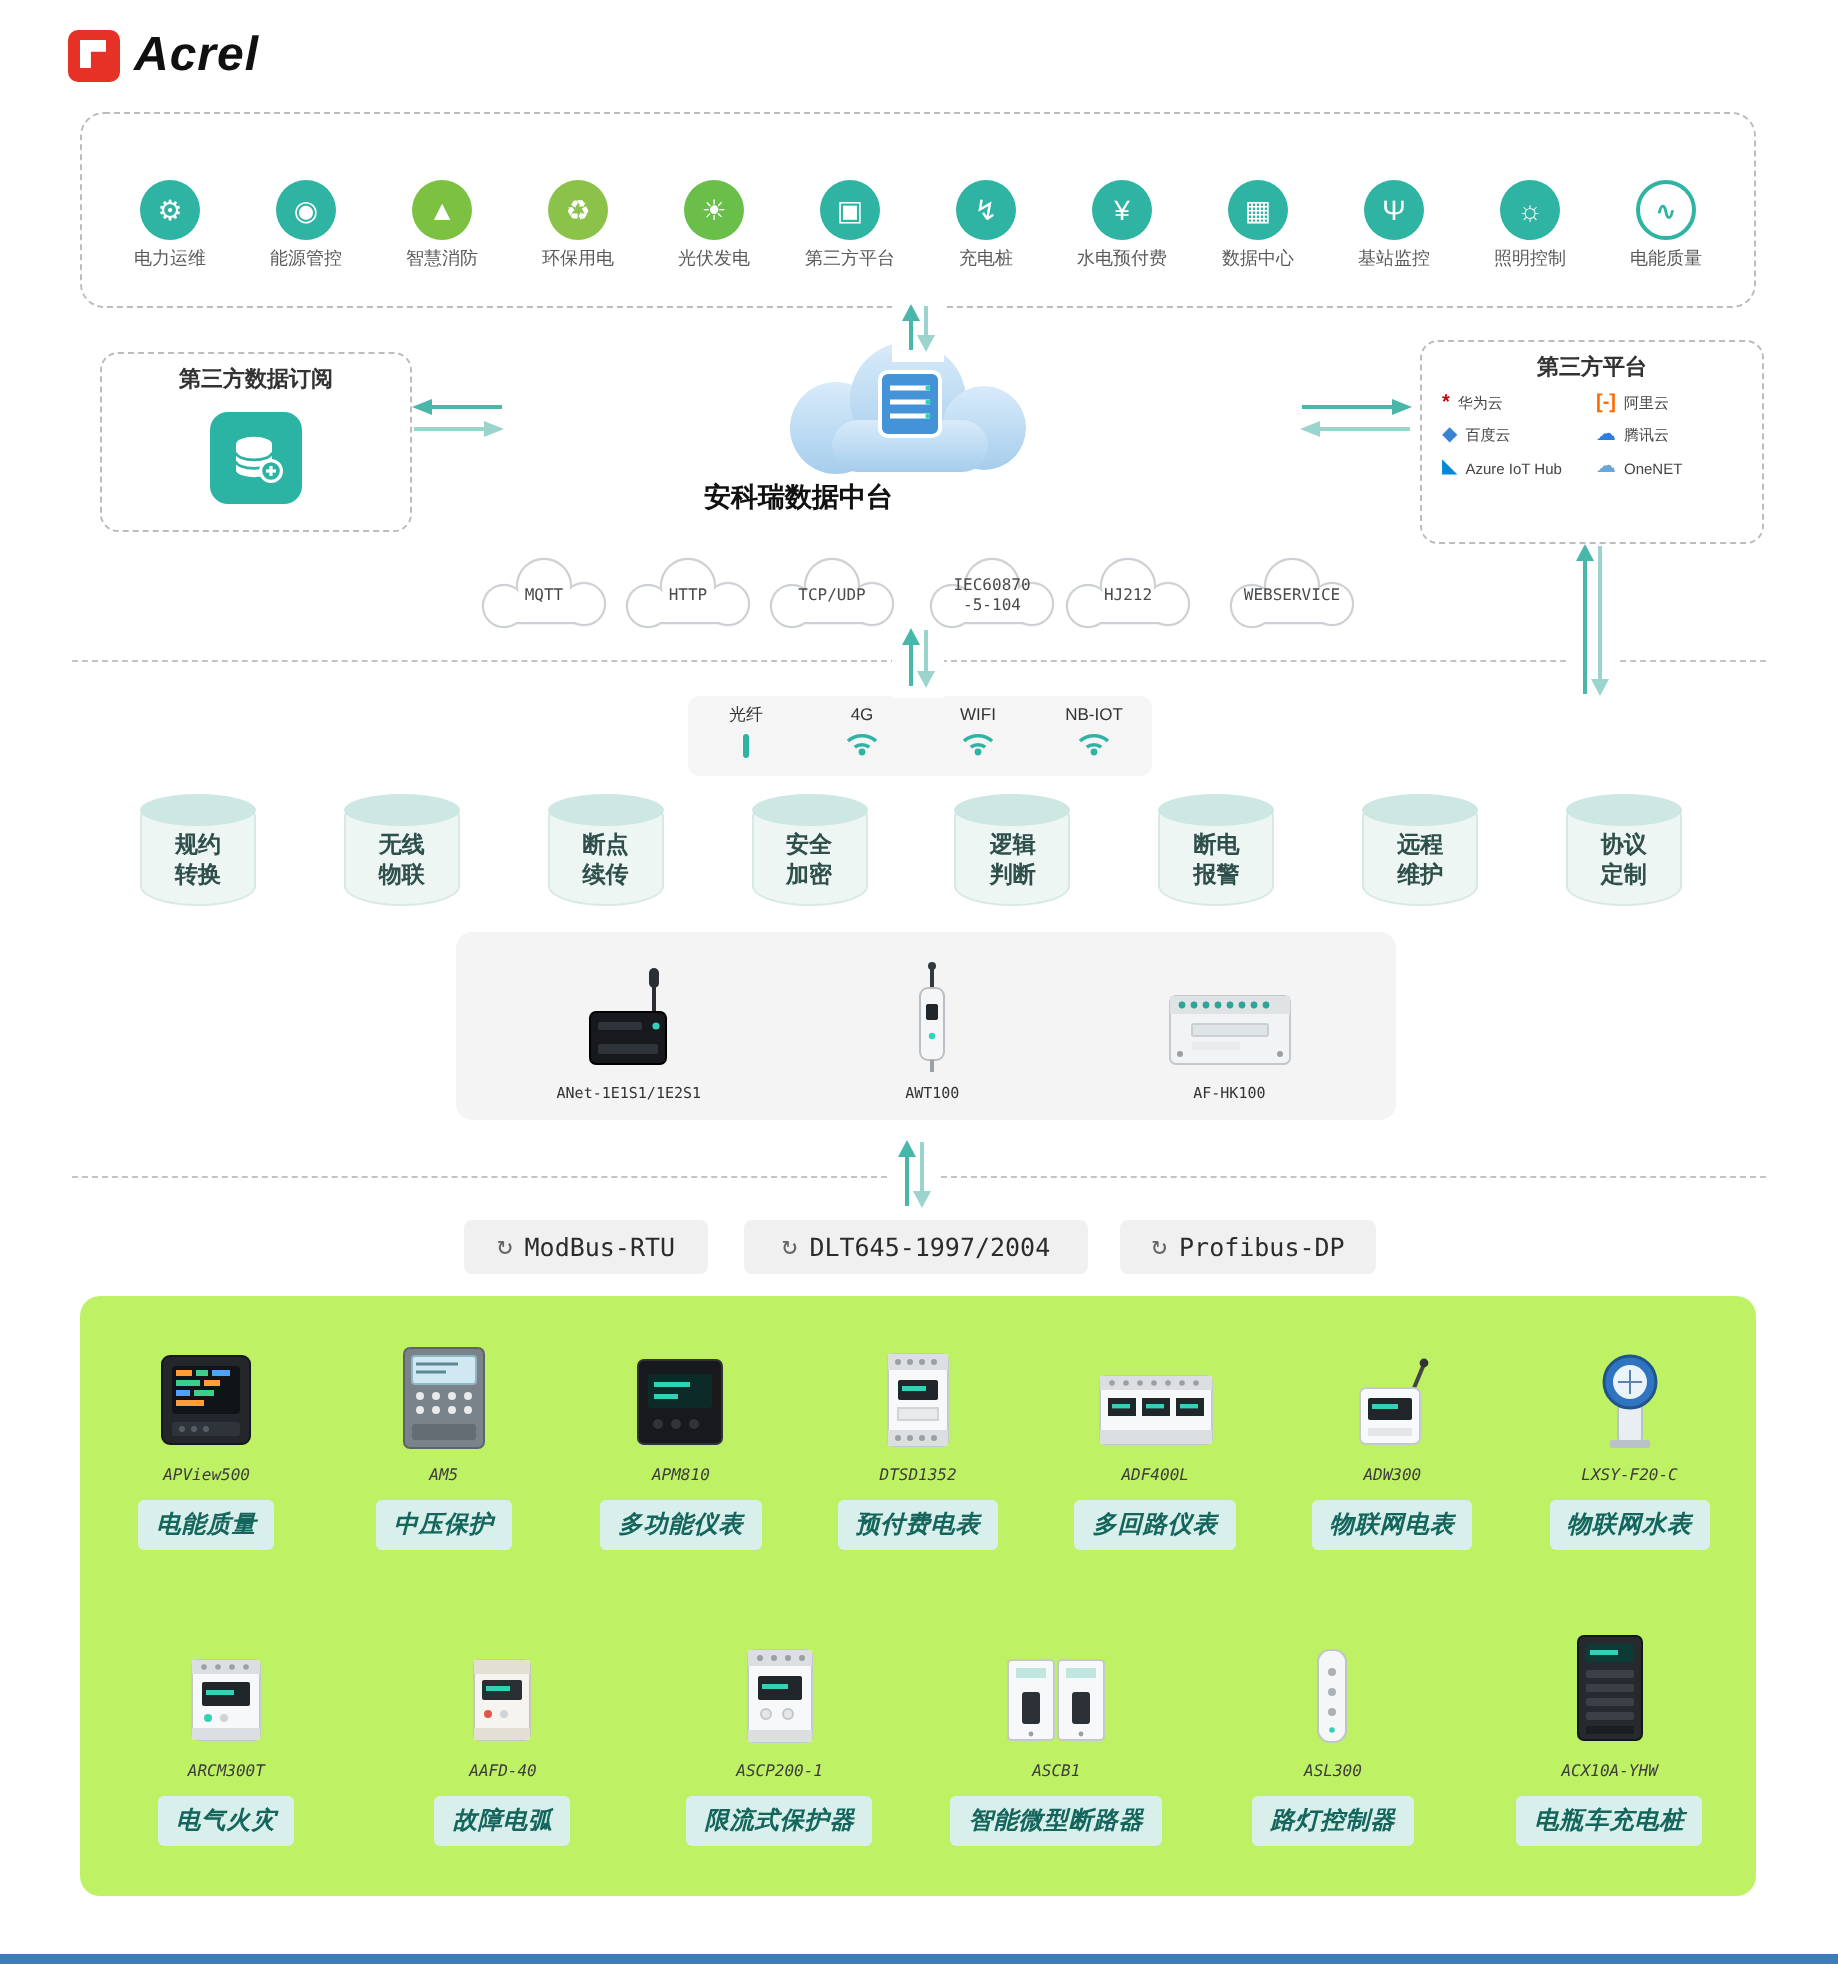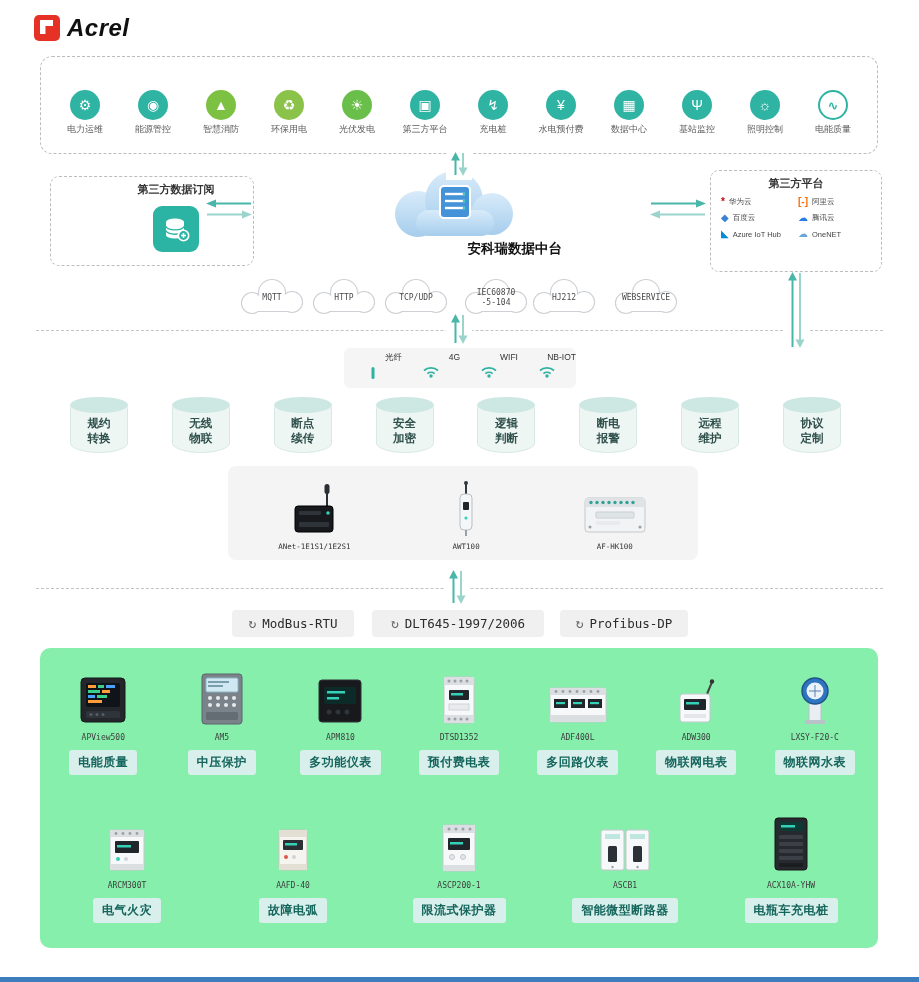--- a/index.html
+++ b/index.html
@@ -27,38 +27,38 @@
   .sub-box{position:absolute;border:1.5px dashed #bcbcbc;border-radius:9px;}
   .box-title{text-align:center;font-size:11px;color:#333;margin-top:5px;font-weight:bold;}
   .db-badge{width:46px;height:46px;background:#2bb3a3;border-radius:9px;margin:9px auto 0;display:flex;align-items:center;justify-content:center;}
 
   .tp-grid{display:grid;grid-template-columns:1fr 1fr;gap:6px 4px;padding:6px 10px 0;}
   .tp-item{display:flex;align-items:center;gap:4px;font-size:7.5px;color:#444;white-space:nowrap;}
   .tp-glyph{font-size:10px;font-weight:bold;line-height:1;}
 
   
   .cloud-wrap{position:absolute;left:378px;top:164px;width:156px;height:78px;}
-  .hub-label{position:absolute;left:352px;top:240px;width:210px;text-align:right;font-size:13.5px;font-weight:bold;color:#111;}
+  .hub-label{position:absolute;left:352px;top:240px;width:210px;text-align:left;font-size:13.5px;font-weight:bold;color:#111;}
 
   
   .varrow{position:absolute;background:#fff;padding:0 3px;z-index:3;}
   .harrow{position:absolute;z-index:2;}
 
   
   .pcloud{position:absolute;top:276px;width:76px;height:42px;}
   .pcloud > svg{position:absolute;left:0;top:0;}
   .pcloud-text{position:absolute;inset:0;display:flex;align-items:center;justify-content:center;
         font-family:"DejaVu Sans Mono",monospace;font-size:8px;color:#4a4a4a;line-height:1.2;text-align:center;padding-top:1px;}
 
   .divider{position:absolute;left:36px;right:36px;border-top:1.5px dashed #c3c3c3;z-index:1;}
 
   
   .network-box{position:absolute;left:344px;top:348px;width:232px;height:40px;background:#f5f5f5;border-radius:6px;display:flex;}
   .net{flex:1;text-align:center;padding-top:4px;}
-  .net-label{font-size:8.5px;color:#333;text-align:right;}
+  .net-label{font-size:8.5px;color:#333;}
   .net-icon{margin-top:2px;height:14px;}
 
   
   .cap-row{position:absolute;left:70px;right:78px;top:398px;display:flex;justify-content:space-between;font-family:Liberation Mono, monospace;}
   .cyl{width:58px;height:55px;position:relative;}
   .cyl-body{position:absolute;inset:0;background:#eef6f4;border:1px solid #d8e9e5;border-radius:29px/10px;}
   .cyl-top{position:absolute;left:0;right:0;top:-1px;height:16px;background:#cde7e2;border-radius:50%;}
   .cyl-text{position:absolute;left:0;right:0;top:13px;bottom:0;display:flex;align-items:center;justify-content:center;
         font-size:11.5px;font-weight:bold;color:#2e4f4a;line-height:1.3;text-align:center;}
 
@@ -68,21 +68,21 @@
   .gw{text-align:center;}
   .gw-img{height:58px;display:flex;align-items:flex-end;justify-content:center;}
   .gw-name{font-family:"DejaVu Sans Mono",monospace;font-size:7.5px;color:#333;margin-top:4px;}
 
   
   .fp{position:absolute;top:610px;height:27px;background:#f0f0f0;border-radius:4px;display:flex;align-items:center;
         justify-content:center;gap:6px;font-family:"DejaVu Sans Mono",monospace;font-size:12.5px;color:#2b2b2b;}
   .fp-icon{color:#666;font-size:13px;line-height:1;}
 
   
-  .bottom-box{position:absolute;left:40px;top:648px;width:838px;height:300px;background:#86efac;border-radius:10px;}
+  .bottom-box{position:absolute;left:40px;top:648px;width:838px;height:300px;background:#bef264;border-radius:10px;font-style:italic;}
   .dev-row{position:absolute;left:4px;right:4px;display:flex;}
   .dev-row.r1{top:16px;}
   .dev-row.r2{top:164px;}
   .dev{flex:1;text-align:center;}
   .dev-img{height:62px;display:flex;align-items:flex-end;justify-content:center;}
   .dev-model{font-family:"DejaVu Sans Mono",monospace;font-size:8px;color:#3d3d3d;margin:7px 0 8px;}
   .dev-badge{display:inline-block;background:#d8efeb;color:#14655c;font-size:12px;font-weight:bold;
         padding:4px 9px;border-radius:3px;letter-spacing:.5px;white-space:nowrap;}
 
   .bottom-bar{position:absolute;left:0;right:0;bottom:0;height:5px;background:#3e7dbd;}
@@ -174,21 +174,21 @@
       </div>
   </div>
 
   <div class="varrow" id="arrow-top" style="left:446px;top:152px;"><svg width="20" height="24" viewBox="0 0 20 24" xmlns="http://www.w3.org/2000/svg">
         <line x1="6.5" y1="23" x2="6.5" y2="7" stroke="#49b6aa" stroke-width="2"></line>
    <polygon points="6.5,0 2,8.5 11,8.5" fill="#49b6aa"></polygon>
    <line x1="14" y1="1" x2="14" y2="17" stroke="#9bd4cc" stroke-width="2"></line>
    <polygon points="14,24 9.5,15.5 18.5,15.5" fill="#9bd4cc"></polygon>
       </svg></div>
 
-  <div class="sub-box" style="left:50px;top:176px;width:154px;height:88px;padding-left:48px;">
+  <div class="sub-box" style="left:50px;top:176px;width:154px;height:88px;">
     <div class="box-title">第三方数据订阅</div>
     <div class="db-badge" id="db-badge">
         <svg width="28" height="28" viewBox="0 0 28 28" xmlns="http://www.w3.org/2000/svg">
           <path d="M4 7 v13 a9 3.6 0 0 0 18 0 v-13 z" fill="#ffffff"></path>
   <ellipse cx="13" cy="7" rx="9" ry="3.6" fill="#ffffff"></ellipse>
   <path d="M4 11.3 a9 3.6 0 0 0 18 0" fill="none" stroke="#2bb3a3" stroke-width="1.4"></path>
   <path d="M4 15.6 a9 3.6 0 0 0 18 0" fill="none" stroke="#2bb3a3" stroke-width="1.4"></path>
   <circle cx="21.5" cy="20.5" r="5.2" fill="#2bb3a3" stroke="#ffffff" stroke-width="1.6"></circle>
   <line x1="21.5" y1="18" x2="21.5" y2="23" stroke="#fff" stroke-width="1.6"></line>
   <line x1="19" y1="20.5" x2="24" y2="20.5" stroke="#fff" stroke-width="1.6"></line>
@@ -519,21 +519,21 @@
    <polygon points="14,34 9.5,25.5 18.5,25.5" fill="#9bd4cc"></polygon>
       </svg></div>
 
   <div id="field-protocols">
   <div class="fp" style="left:232px;width:122px">
     <span class="fp-icon">↻</span>
     <span>ModBus-RTU</span>
   </div>
   <div class="fp" style="left:372px;width:172px">
     <span class="fp-icon">↻</span>
-    <span>DLT645-1997/2006</span>
+    <span>DLT645-1997/2004</span>
   </div>
   <div class="fp" style="left:560px;width:128px">
     <span class="fp-icon">↻</span>
     <span>Profibus-DP</span>
   </div>
     </div>
 
   <div class="bottom-box">
     <div class="dev-row r1" id="dev-row-1">
   <div class="dev">
@@ -733,20 +733,33 @@
               <rect x="35" y="20" width="9" height="16" rx="1.5" fill="#2b3136"></rect>
               <circle cx="14.5" cy="41" r="1.2" fill="#9aa0a6"></circle>
               <circle cx="39.5" cy="41" r="1.2" fill="#9aa0a6"></circle>
             </svg>
           </div>
     <div class="dev-model">ASCB1</div>
     <div><span class="dev-badge">智能微型断路器</span></div>
   </div>
   <div class="dev">
     <div class="dev-img">
+            <svg width="24" height="52" viewBox="0 0 24 52" xmlns="http://www.w3.org/2000/svg">
+              <rect x="5" y="3" width="14" height="46" rx="6" fill="#f4f6f7" stroke="#bfc5c9"></rect>
+              <circle cx="12" cy="14" r="2" fill="#aab2b8"></circle>
+              <circle cx="12" cy="24" r="2" fill="#aab2b8"></circle>
+              <circle cx="12" cy="34" r="2" fill="#aab2b8"></circle>
+              <circle cx="12" cy="43" r="1.4" fill="#35d0b8"></circle>
+            </svg>
+          </div>
+    <div class="dev-model">ASL300</div>
+    <div><span class="dev-badge">路灯控制器</span></div>
+  </div>
+  <div class="dev">
+    <div class="dev-img">
             <svg width="40" height="58" viewBox="0 0 40 58" xmlns="http://www.w3.org/2000/svg">
               <rect x="4" y="2" width="32" height="52" rx="3" fill="#26292d" stroke="#141619"></rect>
               <rect x="8" y="6" width="24" height="9" rx="1" fill="#0d3a35"></rect>
               <rect x="10" y="9" width="14" height="2.5" fill="#35d0b8"></rect>
               <rect x="8" y="19" width="24" height="4" rx="1" fill="#3a4046"></rect>
               <rect x="8" y="26" width="24" height="4" rx="1" fill="#3a4046"></rect>
               <rect x="8" y="33" width="24" height="4" rx="1" fill="#3a4046"></rect>
               <rect x="8" y="40" width="24" height="4" rx="1" fill="#3a4046"></rect>
               <rect x="8" y="47" width="24" height="4" fill="#1b1e21"></rect>
             </svg>

